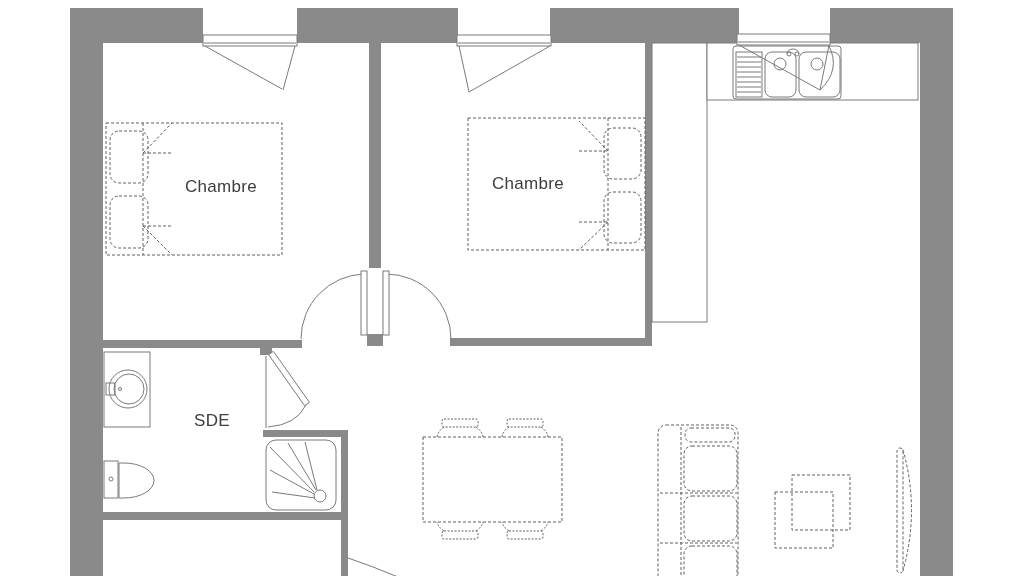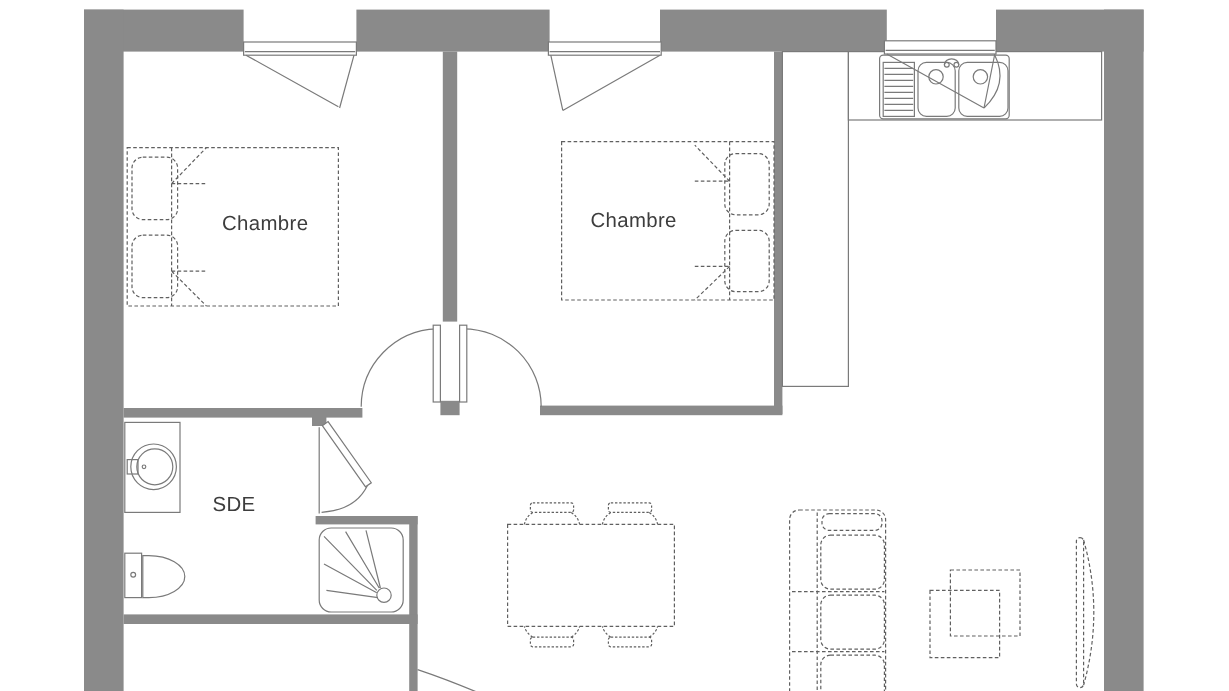--- a/index.html
+++ b/index.html
@@ -15,21 +15,21 @@
     position:absolute;
     color:#3d3d3d;
     font-size:17px;
     letter-spacing:0.3px;
     text-align:center;
     white-space:nowrap;
     user-select:none;
   }
   .lbl-bedroom1 { left:171px; top:177px; width:100px; }
   .lbl-bedroom2 { left:478px; top:174px; width:100px; }
-  .lbl-sde      { left:170px; top:411px; width:50px;  }
+  .lbl-sde      { left:187px; top:411px; width:50px;  }
   .lbl-living   { left:434px; top:467px; width:120px; }
 </style>
 </head>
 <body>
 
 <div class="plan">
 
   <svg width="1024" height="576" viewBox="0 0 1024 576">
 
     <g fill="#8a8a8a">

